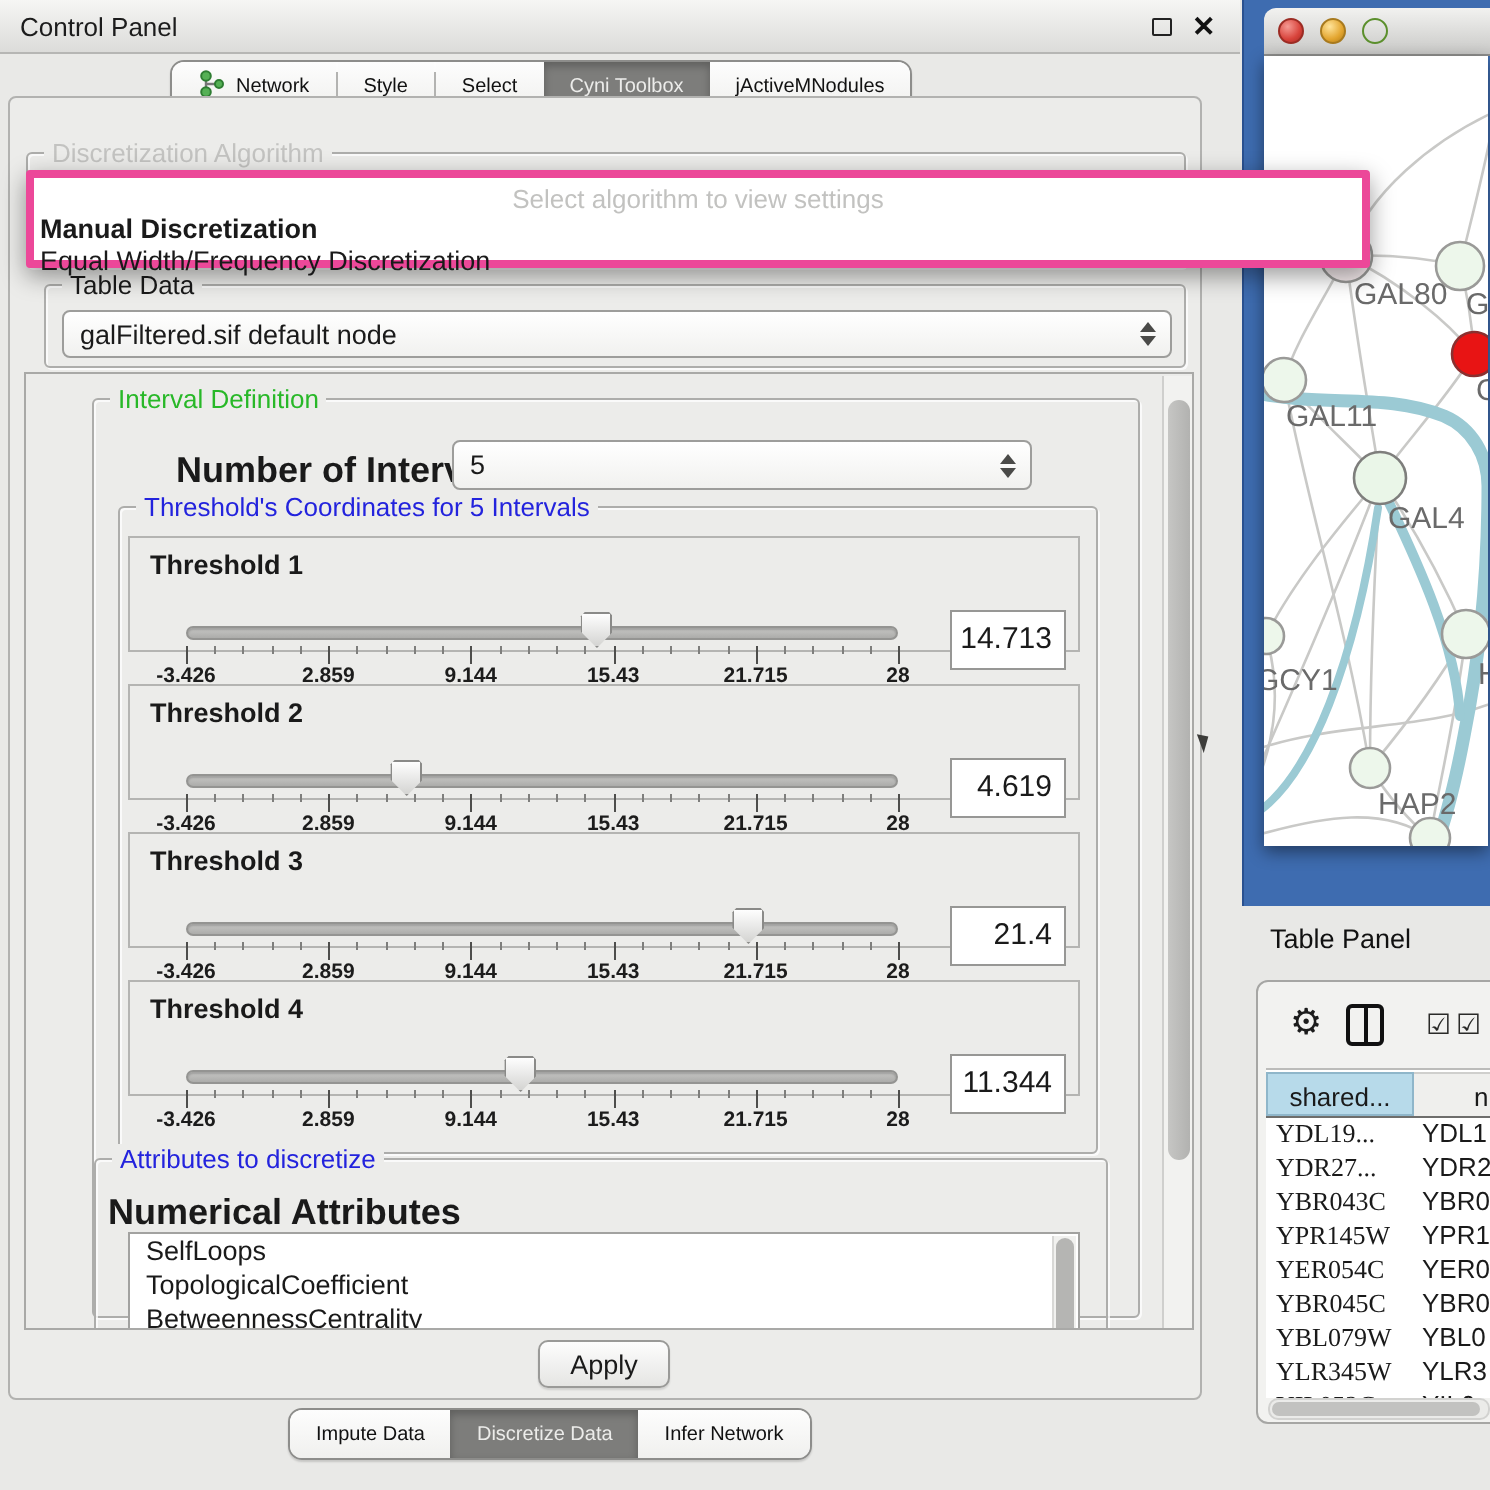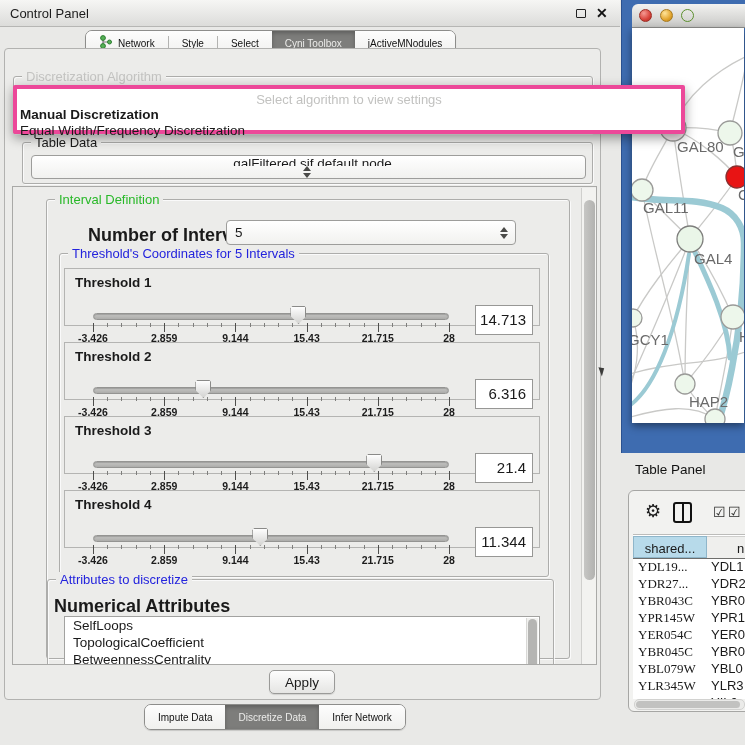--- a/index.html
+++ b/index.html
@@ -179,21 +179,21 @@
   </div>
 
   <div class="abs popup">
     <div class="abs popup-hint">Select algorithm to view settings</div>
     <div class="abs popup-opt b" style="top:18px;">Manual Discretization</div>
     <div class="abs popup-opt" style="top:34px;">Equal Width/Frequency Discretization</div>
   </div>
 
   <div class="group" style="left:22px;top:142px;width:571px;height:42px;">
     <div class="group-title">Table Data</div>
-    <div class="combo" style="left:8px;top:12px;width:555px;height:24px;flex-direction:column;">
+    <div class="combo" style="left:8px;top:12px;width:555px;height:24px;">
       <span class="val">galFiltered.sif default node</span>
       <span class="stepper">
           <i class="arr-up"></i>
           <i class="arr-dn"></i>
         </span>
     </div>
   </div>
 
   <div class="abs viewport">
 
@@ -288,21 +288,21 @@
             <div class="tick major" style="left: 384px;"></div>
           </div>
         <div class="tick-labels">
             <span style="left: 28px;">-3.426</span>
             <span style="left: 99.2px;">2.859</span>
             <span style="left: 170.4px;">9.144</span>
             <span style="left: 241.6px;">15.43</span>
             <span style="left: 312.8px;">21.715</span>
             <span style="left: 384px;">28</span>
           </div>
-        <div class="value-box">6.316</div>
+        <div class="value-box">4.619</div>
       </div>
       <div class="thr-panel" style="top:162px;">
         <div class="thr-label">Threshold 3</div>
         <div class="track"></div>
         <div class="thumb" style="left: 301.234px;"></div>
         <div class="ticks">
             <div class="tick major" style="left: 28px;"></div>
             <div class="tick minor" style="left: 42.24px;"></div>
             <div class="tick minor" style="left: 56.48px;"></div>
             <div class="tick minor" style="left: 70.72px;"></div>

